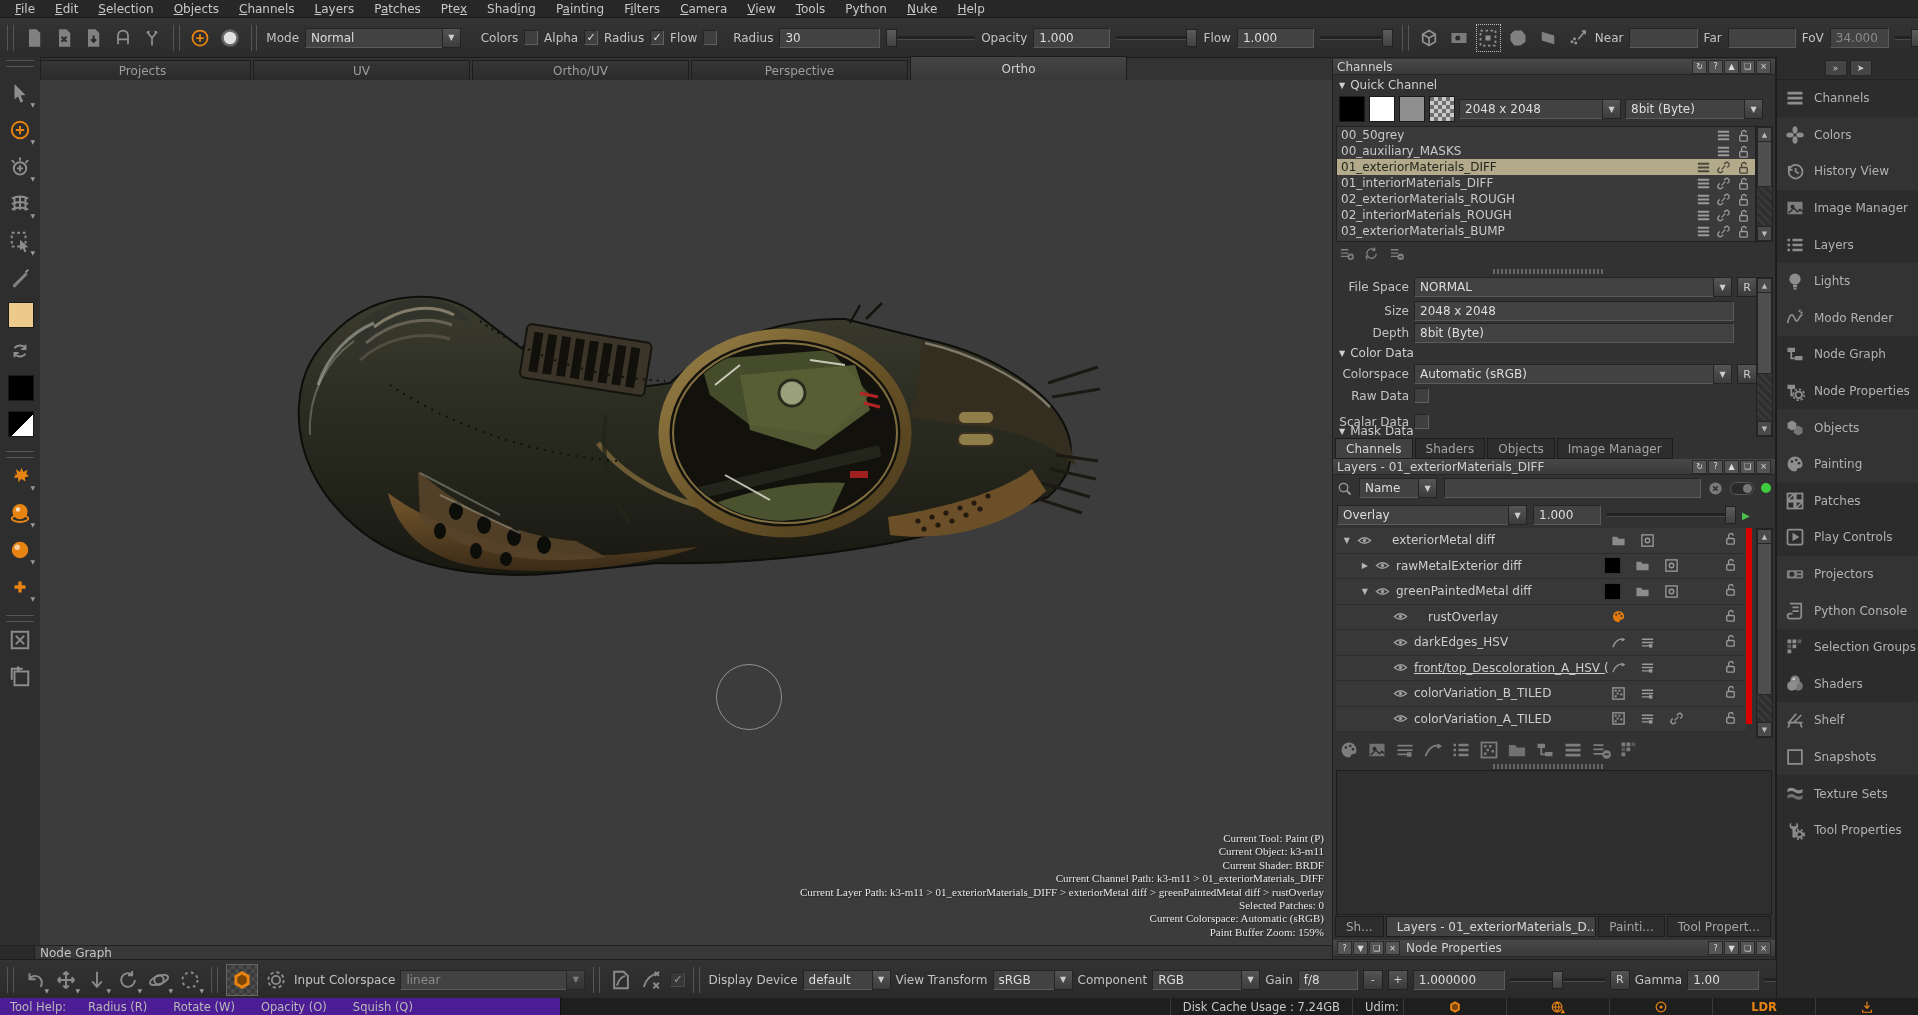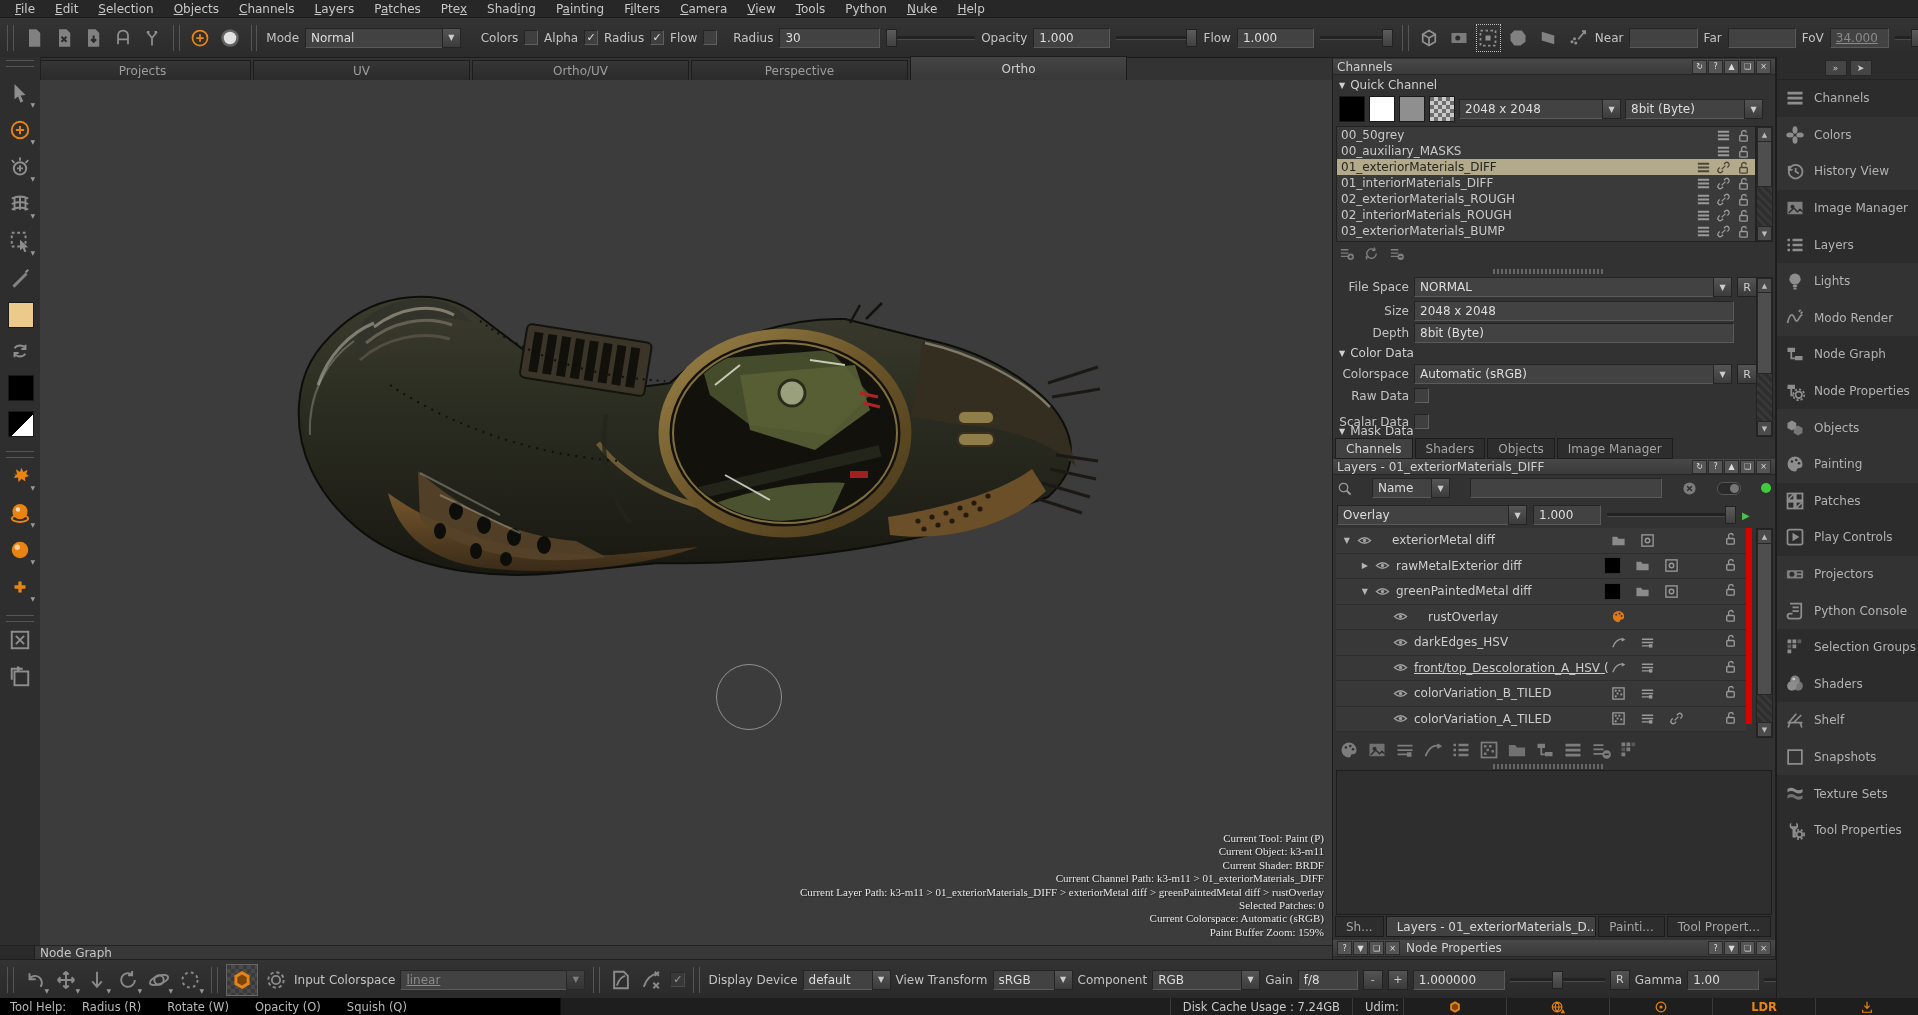--- a/index.html
+++ b/index.html
@@ -15,21 +15,21 @@
   
   #toolbar{left:0;top:18px;width:1918px;height:39px;background:linear-gradient(#343434,#2b2b2b);
            border-bottom:1px solid #1b1b1b;display:flex;align-items:center;gap:6px;padding:0 4px;}
   .grip{width:5px;height:26px;border-left:1px solid #555;border-right:1px solid #555;margin:0 3px;}
   .tb-ic{width:26px;height:26px;display:flex;align-items:center;justify-content:center;color:#8f8f8f;}
   .tb-ic svg{width:20px;height:20px;}
   .orange{color:#e88412;}
   .lbl{color:#c3c3c3;white-space:nowrap;}
   .field{background:#424242;border:1px solid #242424;border-bottom-color:#5a5a5a;border-right-color:#5a5a5a;
          height:18px;line-height:18px;padding:0 5px;color:#dddddd;white-space:nowrap;overflow:hidden;}
-  .field.dim{color:#8a8a8a;text-decoration:underline;}
+  .field.dim{color:#8a8a8a;}
   .dd{display:flex;align-items:stretch;height:20px;}
   .dd .field{flex:1;border-right:none;}
   .dd .arrow{width:17px;background:linear-gradient(#555,#3c3c3c);border:1px solid #242424;
              display:flex;align-items:center;justify-content:center;color:#ccc;font-size:8px;}
   .chk{width:13px;height:13px;background:#3f3f3f;border:1px solid #242424;border-bottom-color:#606060;
        border-right-color:#606060;display:inline-flex;align-items:center;justify-content:center;
        color:#e0e0e0;font-size:11px;font-weight:bold;}
   .slider{display:flex;align-items:center;}
   .slider .track{height:3px;background:#222;border-bottom:1px solid #4a4a4a;}
   .slider .handle{width:9px;height:16px;background:linear-gradient(#5c5c5c,#414141);border:1px solid #222;}
@@ -62,22 +62,22 @@
   #bottom-toolbar{left:0;top:959px;width:1918px;height:39px;background:linear-gradient(#333,#2a2a2a);
                   border-top:1px solid #1d1d1d;display:flex;align-items:center;gap:5px;padding:0 4px;}
   .bt-ic{width:26px;height:26px;position:relative;display:flex;align-items:center;justify-content:center;color:#8a8a8a;}
   .bt-ic svg{width:22px;height:22px;}
   .bt-ic .caret{position:absolute;right:-1px;bottom:-1px;font-size:6px;color:#999;}
   #hex-btn{width:30px;height:30px;background:
       repeating-conic-gradient(#4a4a4a 0 25%,#3a3a3a 0 50%) 0 0/8px 8px;
       border:1px solid #666;display:flex;align-items:center;justify-content:center;}
   #statusbar{left:0;top:998px;width:1918px;height:17px;background:#1e1e1e;color:#b9b9b9;font-size:11.5px;
              display:flex;align-items:center;}
-  #toolhelp{background:#000000;border-right:1px solid #101010;height:17px;display:flex;align-items:center;
-            padding:0 10px;gap:16px;width:540px;}
+  #toolhelp{background:#4c1d95;border-right:1px solid #101010;height:17px;display:flex;align-items:center;
+            padding:0 10px;gap:22px;width:540px;}
   .sb-div{width:1px;height:17px;background:#3a3a3a;margin:0;}
   .sb-cell{display:flex;align-items:center;justify-content:center;height:17px;padding:0 12px;color:#c9c9c9;}
   .sb-icell{width:78px;color:#e88412;font-weight:bold;}
   .sb-icell svg{width:14px;height:14px;}
   
   #right-panel{left:1332px;top:57px;width:442px;height:901px;background:#323232;border:1px solid #1e1e1e;}
   .ttl{position:absolute;left:0;width:100%;height:16px;background:linear-gradient(#484848,#3a3a3a);
        border-bottom:1px solid #262626;display:flex;align-items:center;padding:0 4px;box-sizing:border-box;
        font-size:12px;color:#d0d0d0;}
   .winbtns{margin-left:auto;display:flex;gap:1px;}
@@ -908,21 +908,21 @@
     <div class="ttl" style="top:401px">
       <span>Layers - 01_exteriorMaterials_DIFF</span>
       <span class="winbtns">
         <span class="winbtn">↻</span>
           <span class="winbtn">?</span>
         <span class="winbtn">▲</span>
           <span class="winbtn">❏</span>
         <span class="winbtn">×</span>
         </span>
     </div>
-    <div class="abs" style="left:4px;top:420px;width:434px;display:flex;gap:20px;align-items:center">
+    <div class="abs" style="left:4px;top:420px;width:434px;display:flex;gap:7px;align-items:center">
       <span class="ic" style="color:#9a9a9a">
           <svg viewBox="0 0 16 16">
             <circle cx="7" cy="7" r="4.5" stroke="currentColor" fill="none" stroke-width="1.4"></circle>
             <path d="M10.4,10.4 L14.5,14.5" stroke="currentColor" stroke-width="2"></path>
           </svg>
         </span>
       <span class="dd" style="width:78px">
         <span class="field">Name</span>
           <span class="arrow">▼</span>
         </span>

